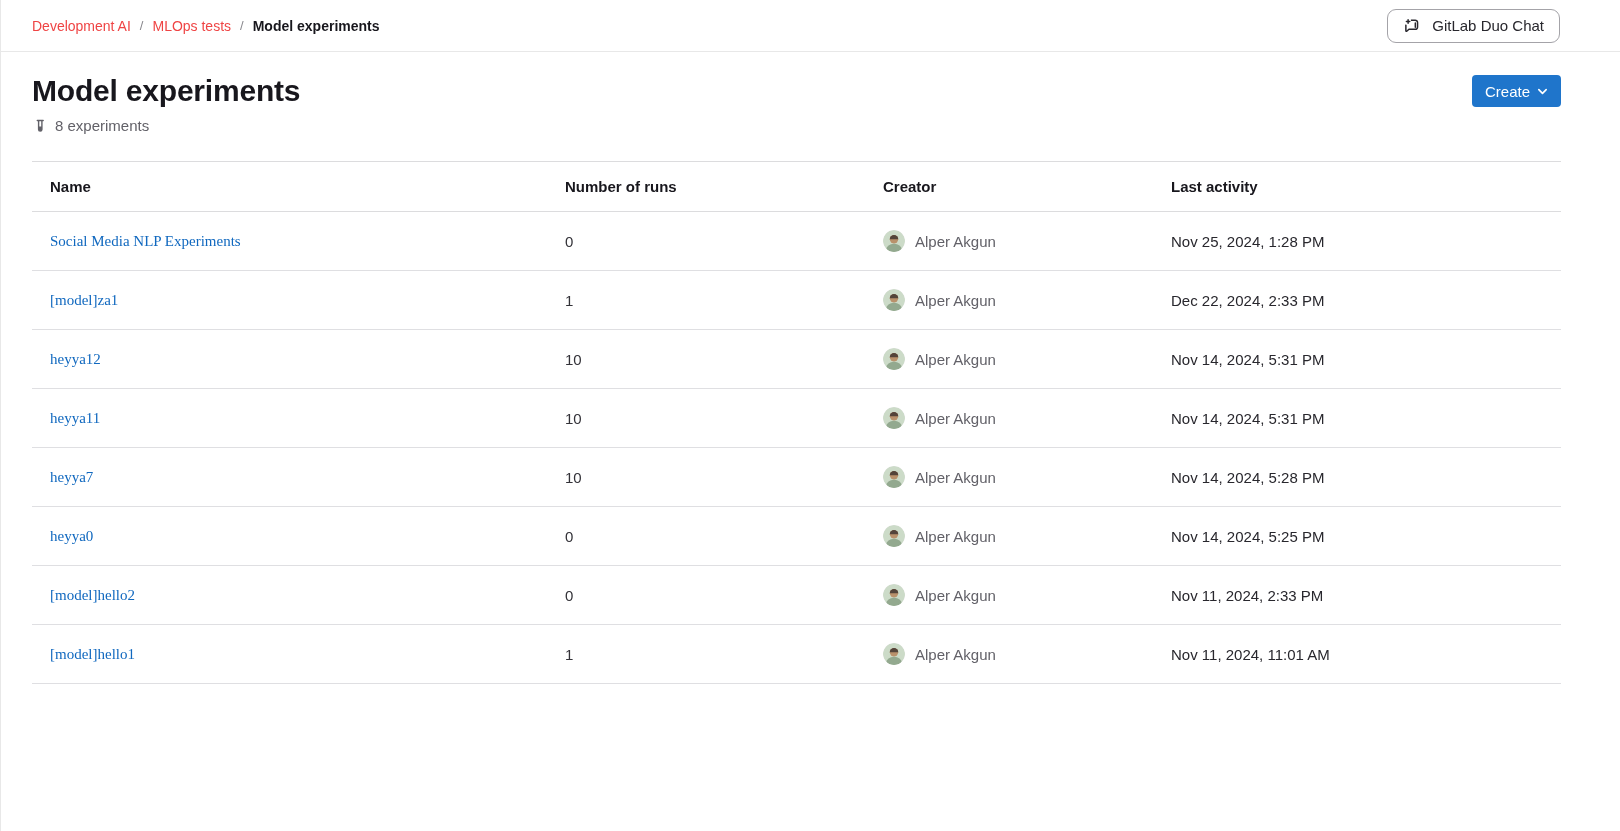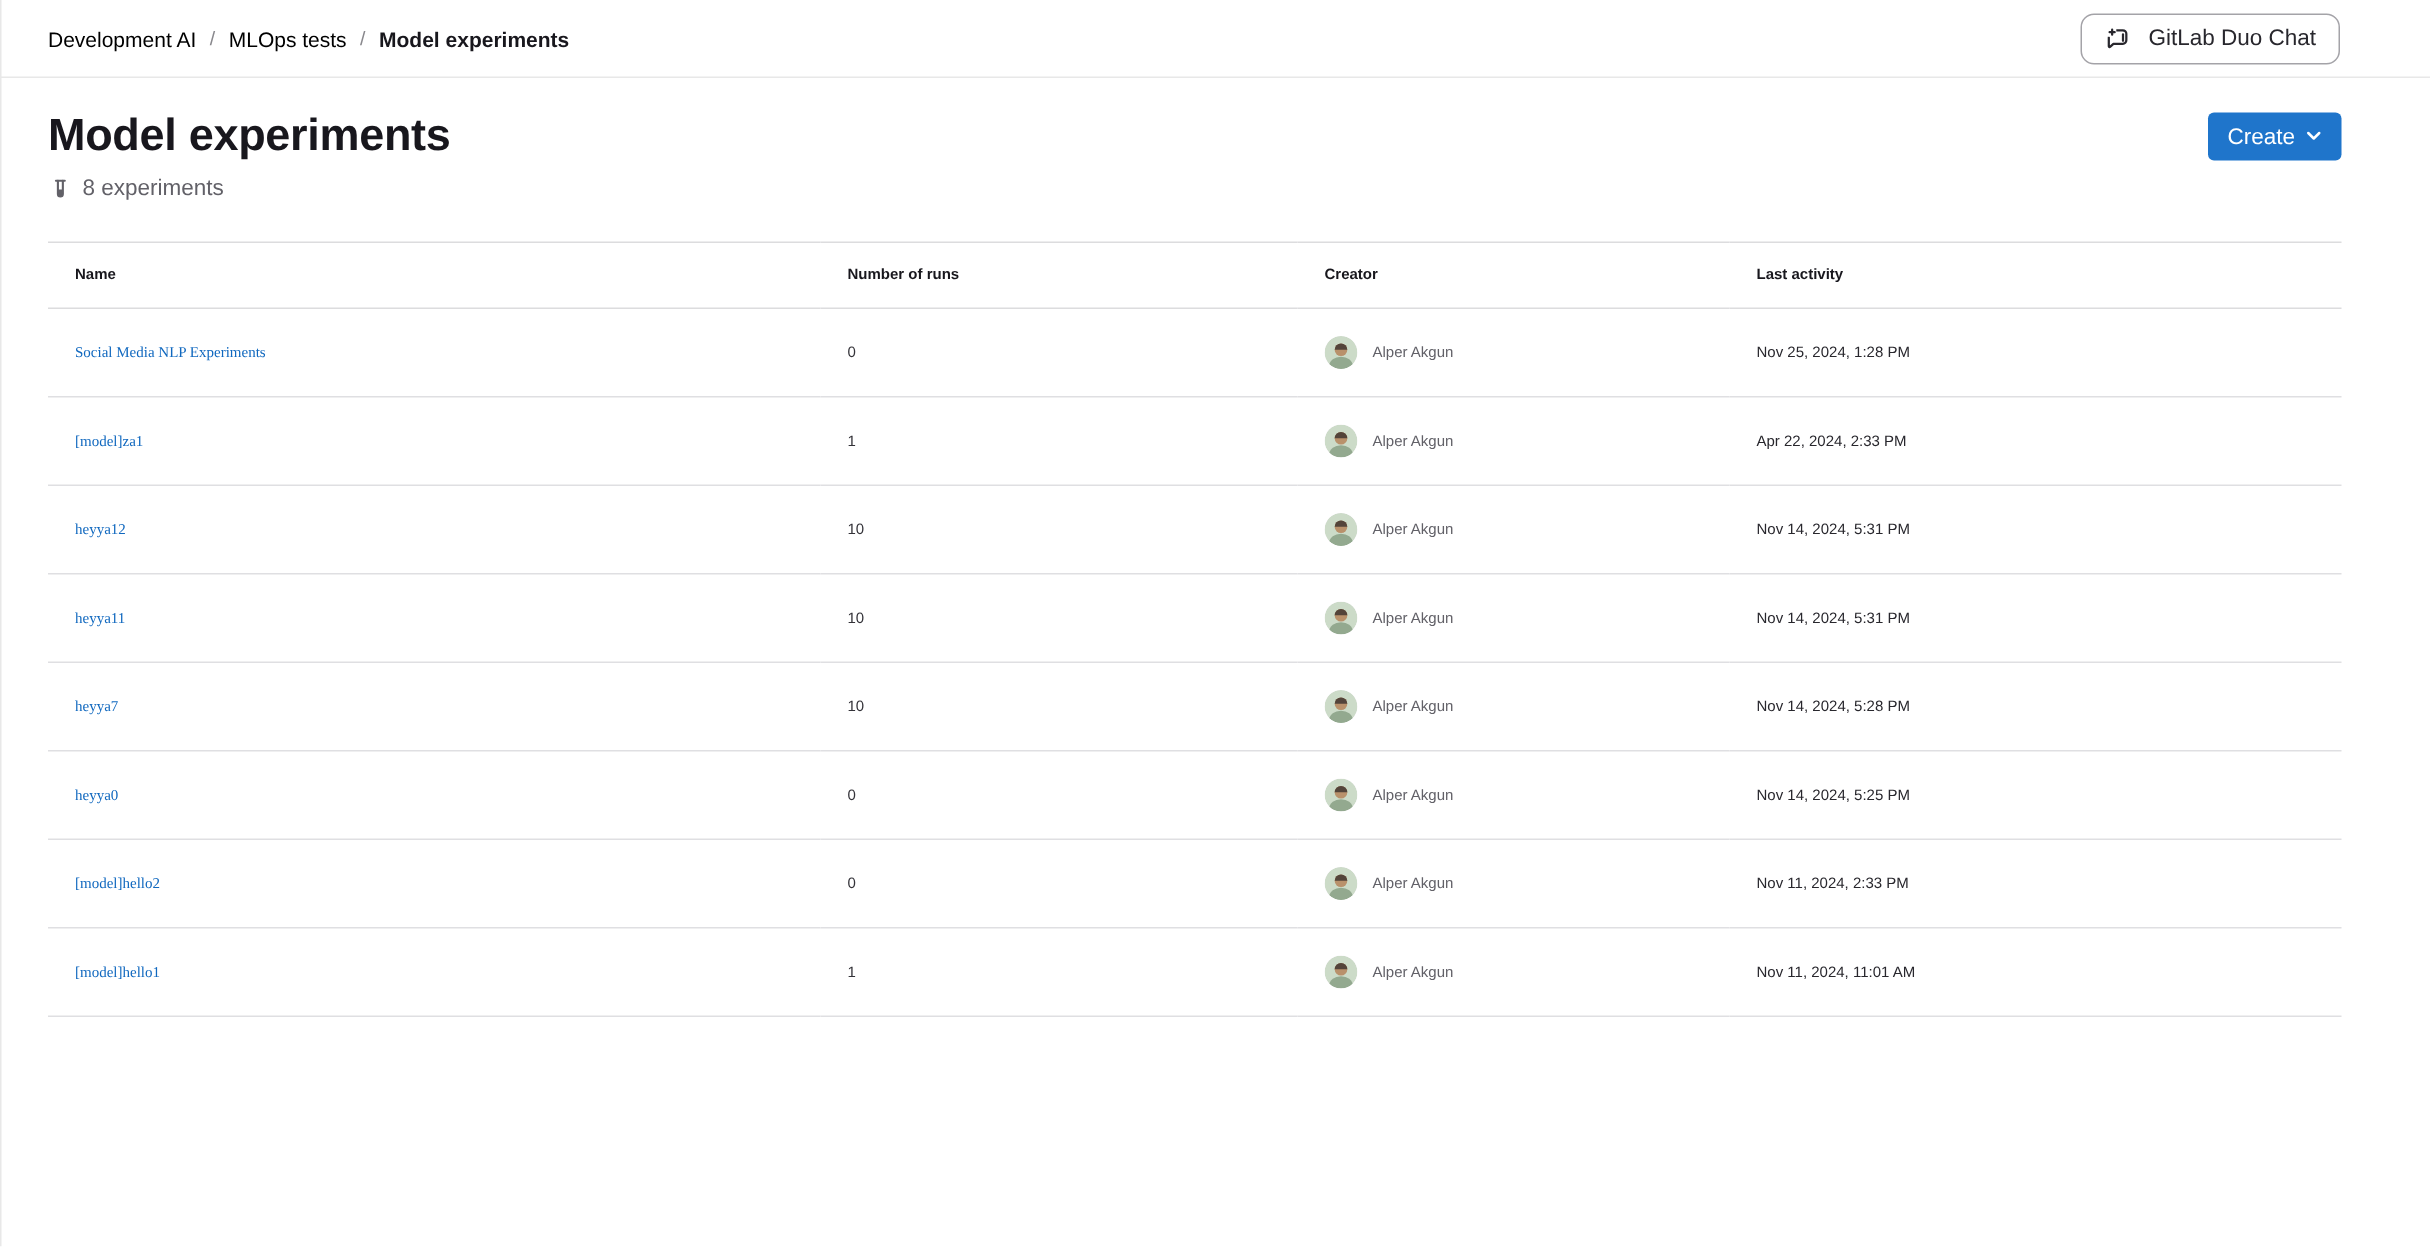--- a/index.html
+++ b/index.html
@@ -19,21 +19,21 @@
   
   .topbar {
     height: 52px;
     border-bottom: 1px solid #e8e8e8;
     display: flex;
     align-items: center;
     justify-content: space-between;
     padding: 0 60px 0 32px;
   }
   .breadcrumb { display: flex; align-items: center; font-size: 14px; }
-  .crumb { color: #000000; text-decoration: none; cursor: pointer; }
+  .crumb { color: #ef4444; text-decoration: none; cursor: pointer; }
   .crumb-sep { color: #89888d; padding: 0 9px; font-size: 13px; }
   .crumb-current { color: #18171d; font-weight: 700; }
 
   .duo-chat-btn {
     display: flex; align-items: center;
     height: 34px;
     padding: 0 15px;
     background: #fff;
     border: 1px solid #a4a3a8;
     border-radius: 9px;
@@ -78,21 +78,21 @@
     color: #626168;
   }
   .meta-row svg { display: block; }
 
   
   .table-wrap { margin-top: 27px; }
   table {
     width: 1529px;
     border-collapse: collapse;
     table-layout: fixed;
-    font-size: 10px;
+    font-size: 15px;
   }
   thead th {
     text-align: left;
     font-weight: 700;
     color: #18171d;
     padding: 16px 16px 16px 18px;
     border-top: 1px solid #dcdcde;
     border-bottom: 1px solid #dcdcde;
   }
   tbody td {
@@ -228,21 +228,21 @@
               <circle cx="12" cy="12" r="12" fill="#ccdbc8"></circle>
               <circle cx="12" cy="10" r="4.6" fill="#b9916b"></circle>
               <path d="M7.4 10a4.6 4.6 0 0 1 9.2 0z" fill="#53443a"></path>
               <path d="M3.5 21.5a8.5 6.5 0 0 1 17 0v3h-17z" fill="#93a98f"></path>
             </g>
           </svg>
         </span>
         <span class="creator-name">Alper Akgun</span>
       </span>
     </td>
-    <td class="cell-activity">Apr 22, 2024, 2:33 PM</td>
+    <td class="cell-activity">Dec 22, 2024, 2:33 PM</td>
   </tr>
 
   <tr>
     <td class="cell-name">
       <a>heyya12</a>
     </td>
     <td class="cell-runs">10</td>
     <td class="cell-creator">
       <span class="wrap">
         <span class="avatar">

